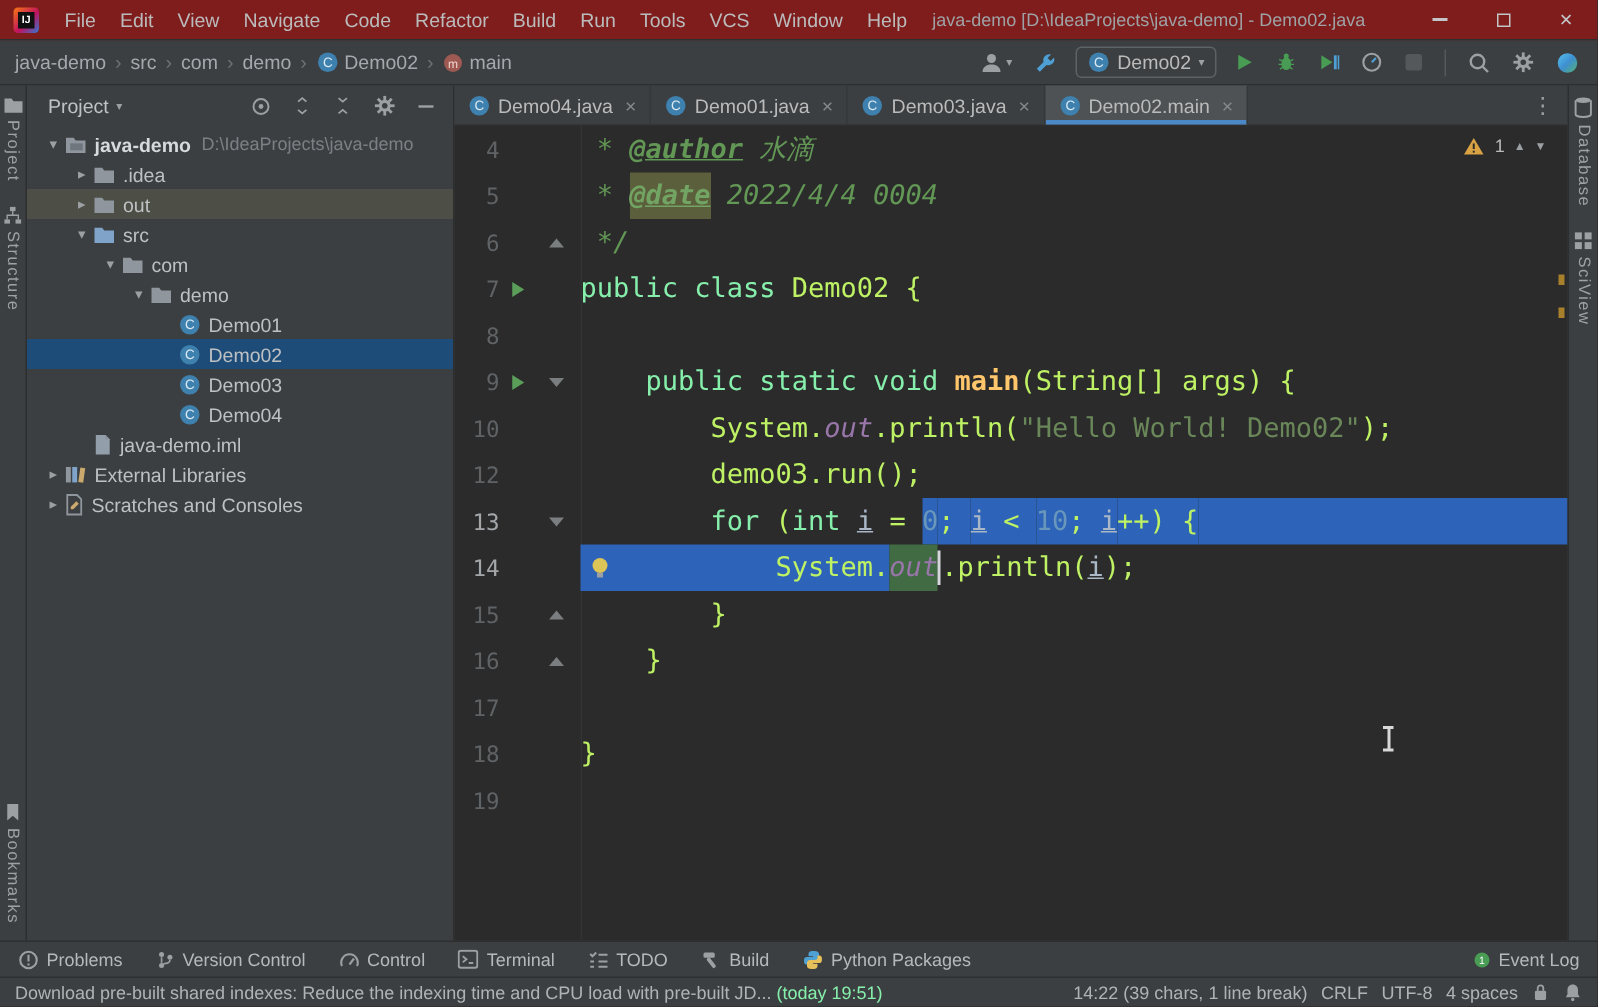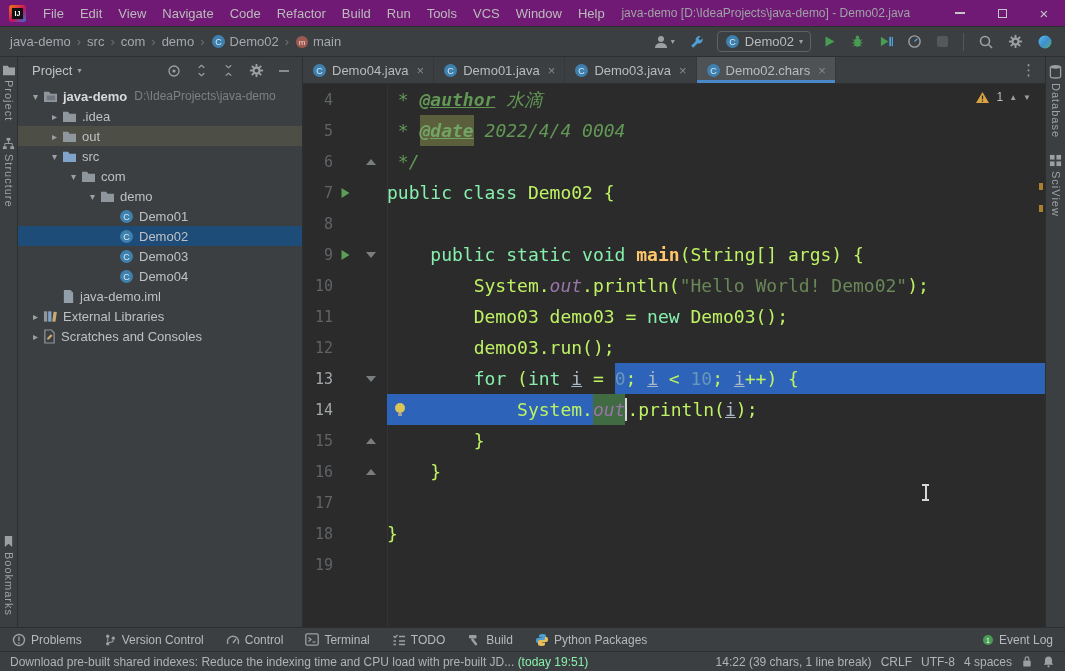--- a/index.html
+++ b/index.html
@@ -1,19 +1,19 @@
 <!DOCTYPE html>
 <html><head>
 <meta charset="utf-8">
 <style>
 *{margin:0;padding:0;box-sizing:border-box;}
 html,body{width:1065px;height:671px;overflow:hidden;background:#2b2b2b;font-family:"Liberation Sans",sans-serif;color:#bbbbbb;}
 .app{width:1065px;height:671px;display:flex;flex-direction:column;position:relative;background:#3c3f41;}
 
-.titlebar{height:27px;flex:none;background:#701a75;border-bottom:1px solid #2c2e2f;display:flex;align-items:center;}
+.titlebar{height:27px;flex:none;background:#7f1d1d;border-bottom:1px solid #2c2e2f;display:flex;align-items:center;}
 .logo{width:17px;height:17px;margin:0 9px;border-radius:3px;background:linear-gradient(135deg,#f97a12,#c1125e 55%,#3177d2);position:relative;flex:none;}
 .logo i{position:absolute;inset:3px;background:#101010;font-style:normal;color:#fff;font-size:7px;line-height:11px;text-align:center;font-weight:bold;}
 .menubar{display:flex;align-items:center;}
 .menu-item{padding:0 8px;font-size:13px;color:#bbb;height:27px;line-height:27px;}
 .wintitle{flex:1;text-align:center;font-size:12px;color:#9fa2a5;white-space:nowrap;overflow:hidden;text-overflow:ellipsis;padding-right:20px;}
 .wincontrols{display:flex;flex:none;}
 .wc{width:42px;height:27px;display:flex;align-items:center;justify-content:center;color:#c3c5c7;font-size:15px;}
 .min-glyph{width:10px;height:1.5px;background:#c3c5c7;display:inline-block;}
 .max-glyph{width:9px;height:9px;border:1.2px solid #c3c5c7;display:inline-block;}
 
@@ -535,21 +535,21 @@
             <span>Demo03.java</span>
             <span class="close">×</span>
           </div>
           <div class="tab active">
             <span class="icon">
               <svg width="15" height="15" viewBox="0 0 15 15">
                 <circle cx="7.5" cy="7.5" r="6.5" fill="#3e80ae"></circle>
                 <text x="7.5" y="10.6" text-anchor="middle" font-size="9" fill="#dbe9f2" font-family="Liberation Sans,sans-serif">C</text>
               </svg>
             </span>
-            <span>Demo02.chars</span>
+            <span>Demo02.main</span>
             <span class="close">×</span>
           </div>
           <span class="kebab">⋮</span>
         </div>
       <div class="editor">
         <div id="code-area">
             <div class="code-row">
               <div class="gutter">
                 <span class="lnum">4</span>
                 <span class="grun"></span>
@@ -636,32 +636,20 @@
                 <span class="lnum">10</span>
                 <span class="grun"></span>
                 <span class="gfold"></span>
               </div>
               <div class="code">
                 <span class="tok p">        System.</span>
                 <span class="tok sf">out</span>
                 <span class="tok p">.println(</span>
                 <span class="tok s">"Hello World! Demo02"</span>
                 <span class="tok p">);</span>
-              </div>
-            </div>
-            <div class="code-row">
-              <div class="gutter">
-                <span class="lnum">11</span>
-                <span class="grun"></span>
-                <span class="gfold"></span>
-              </div>
-              <div class="code">
-                <span class="tok p">        Demo03 demo03 = </span>
-                <span class="tok k">new</span>
-                <span class="tok p"> Demo03();</span>
               </div>
             </div>
             <div class="code-row">
               <div class="gutter">
                 <span class="lnum">12</span>
                 <span class="grun"></span>
                 <span class="gfold"></span>
               </div>
               <div class="code">
                 <span class="tok p">        demo03.run();</span>

